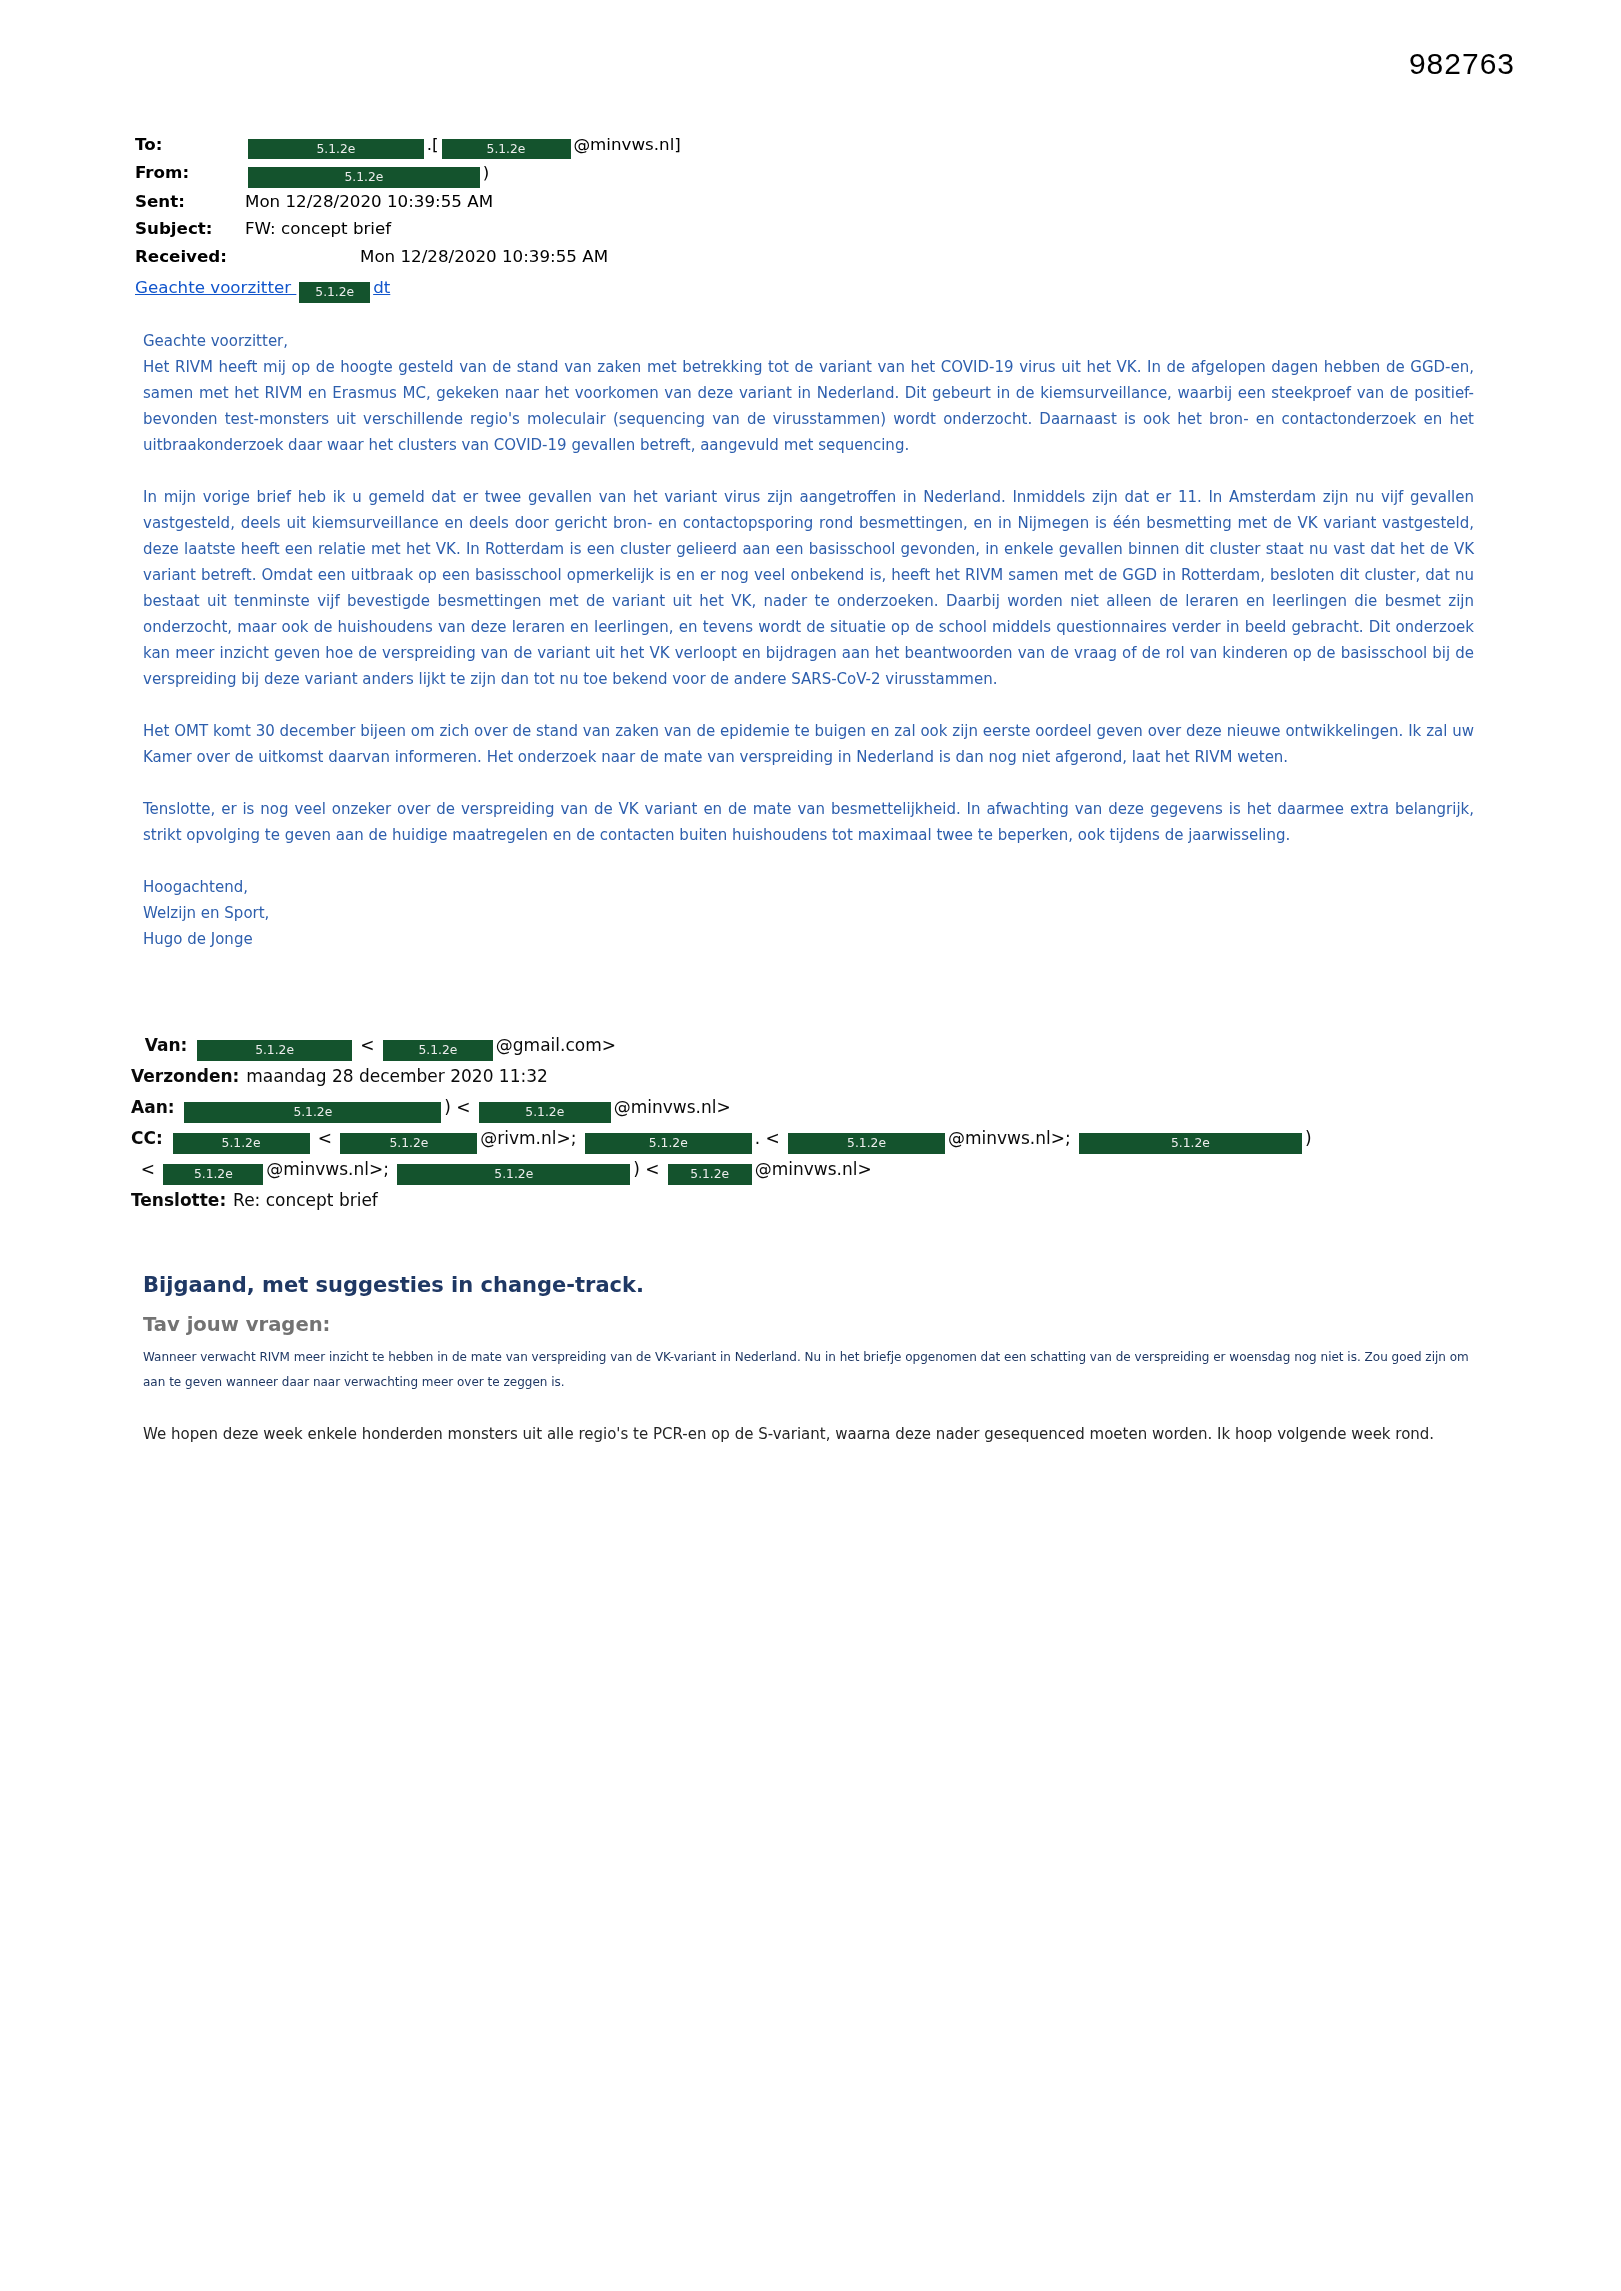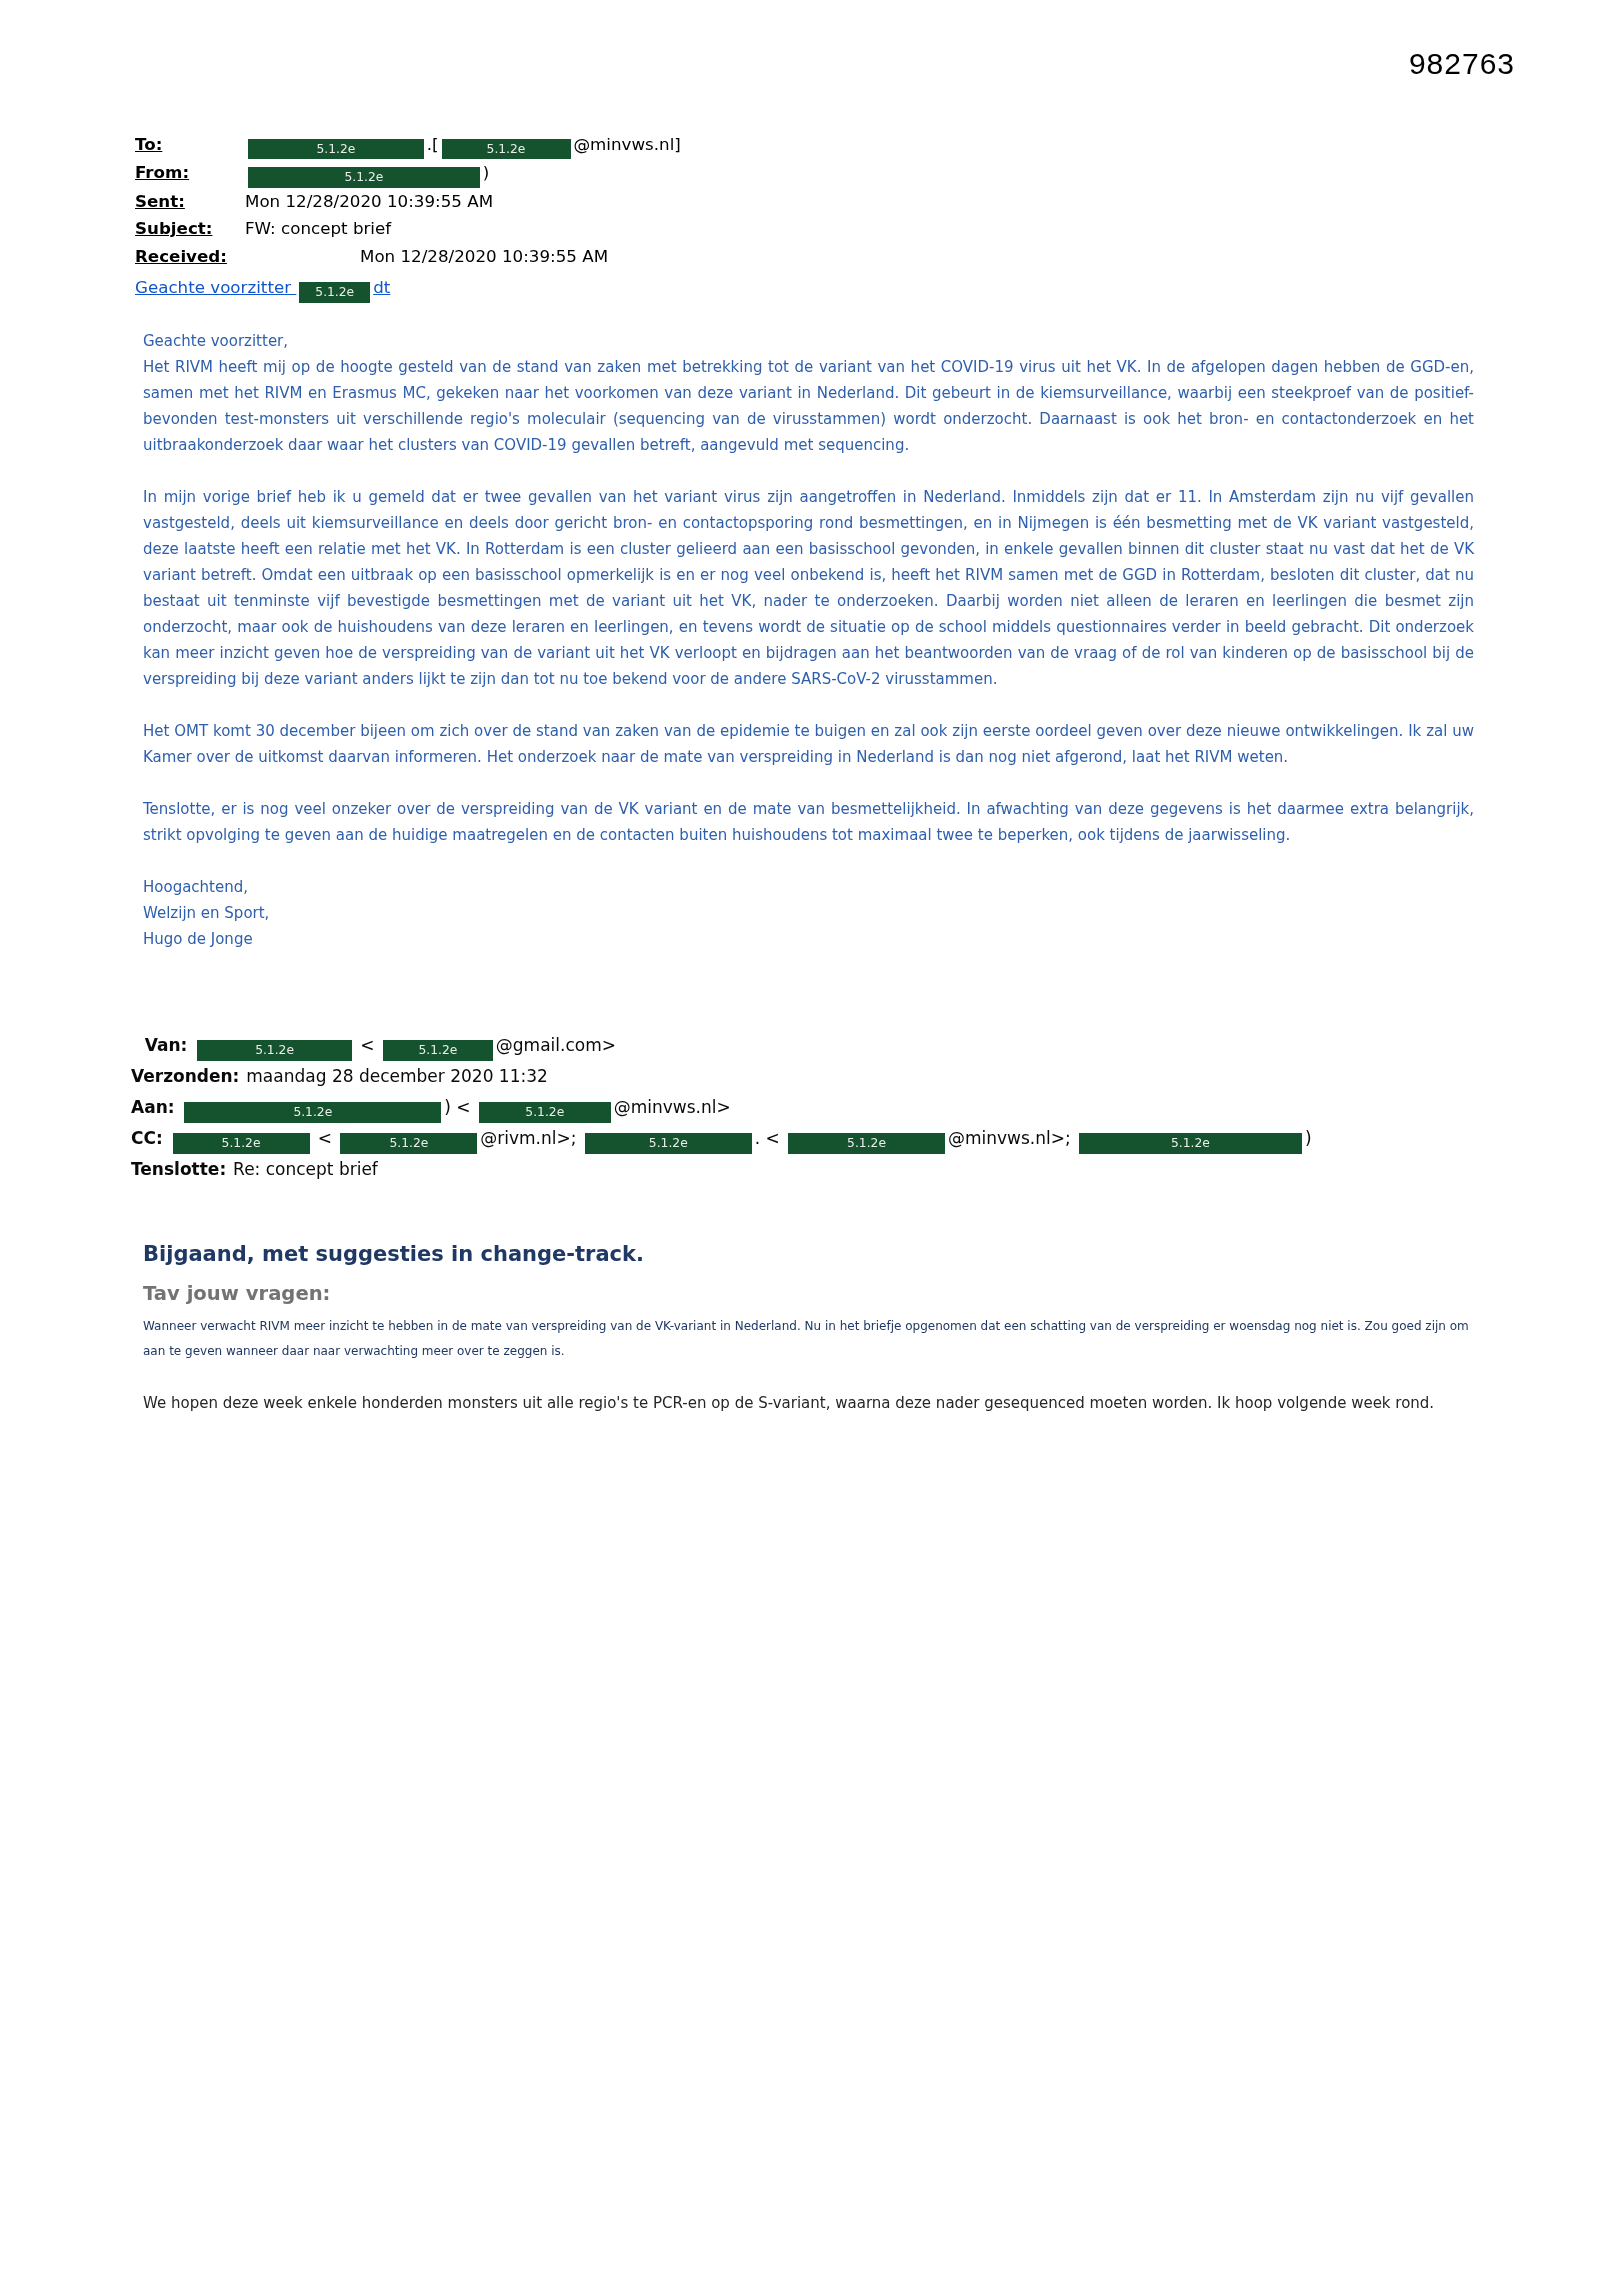--- a/index.html
+++ b/index.html
@@ -9,21 +9,21 @@
 
   .doc-number {
     position:absolute; top:47px; right:71px;
     font-family:"Liberation Sans", sans-serif;
     font-size:30px; color:#000; letter-spacing:1px;
   }
 
   
   .header1 { margin:131px 0 0 135px; font-size:16.7px; color:#000; }
   .hrow { display:flex; line-height:27.4px; align-items:baseline; }
-  .hlabel { font-weight:bold; flex:0 0 110px; width:110px;text-decoration:underline; }
+  .hlabel { font-weight:bold; flex:0 0 110px; width:110px; }
   .received-val { margin-left:115px; }
   .attach-row { margin-top:2.9px; line-height:28px; display:block; }
   .attach-link { color:#1155cc; text-decoration:underline; cursor:pointer; }
 
   
   .redact {
     display:inline-block; background:#14532d; color:#ededed;
     font-size:12.3px; height:20.6px; line-height:20.6px; text-align:center;
     padding:0 5.9px; margin:0 2.9px; vertical-align:-2.9px; min-width:54px;
     font-family:"DejaVu Sans", sans-serif;
@@ -103,20 +103,23 @@
     </div>
     <div class="h2row">
       <span class="h2label">Verzonden:</span><span>maandag 28 december 2020 11:32</span>
     </div>
     <div class="h2row">
       <span class="h2label">Aan:</span><span><span class="redact" style="width: 257px;">5.1.2e</span><span>) &lt; </span><span class="redact" style="width: 132px;">5.1.2e</span><span>@minvws.nl&gt;</span></span>
     </div>
     <div class="h2row">
       <span class="h2label">CC:</span><span><span class="redact" style="width: 137px;">5.1.2e</span><span> &lt; </span><span class="redact" style="width: 137px;">5.1.2e</span><span>@rivm.nl&gt;; </span><span class="redact" style="width: 167px;">5.1.2e</span><span>. &lt; </span><span class="redact" style="width: 157px;">5.1.2e</span><span>@minvws.nl&gt;; </span><span class="redact" style="width: 223px;">5.1.2e</span><span>)</span></span>
     </div>
+    <div class="h2row cc2">
+      <span><span>&lt; </span><span class="redact" style="width: 100px;">5.1.2e</span><span>@minvws.nl&gt;; </span><span class="redact" style="width: 233px;">5.1.2e</span><span>) &lt; </span><span class="redact" style="width: 84px;">5.1.2e</span><span>@minvws.nl&gt;</span></span>
+    </div>
     <div class="h2row">
       <span class="h2label">Tenslotte:</span><span>Re: concept brief</span>
     </div>
   </div>
 
   <div class="reply">
     <div class="reply-title">Bijgaand, met suggesties in change-track.</div>
     <div class="reply-subtitle">Tav jouw vragen:</div>
     <div class="reply-p1">Wanneer verwacht RIVM meer inzicht te hebben in de mate van verspreiding van de VK-variant in Nederland.  Nu in het briefje opgenomen dat een schatting van de verspreiding er woensdag nog niet is. Zou goed zijn om aan te geven wanneer daar naar verwachting meer over te zeggen is.</div>
     <div class="reply-p2">We hopen deze week enkele honderden monsters uit alle regio's te PCR-en op de S-variant, waarna deze nader gesequenced moeten worden. Ik hoop volgende week rond.</div>

